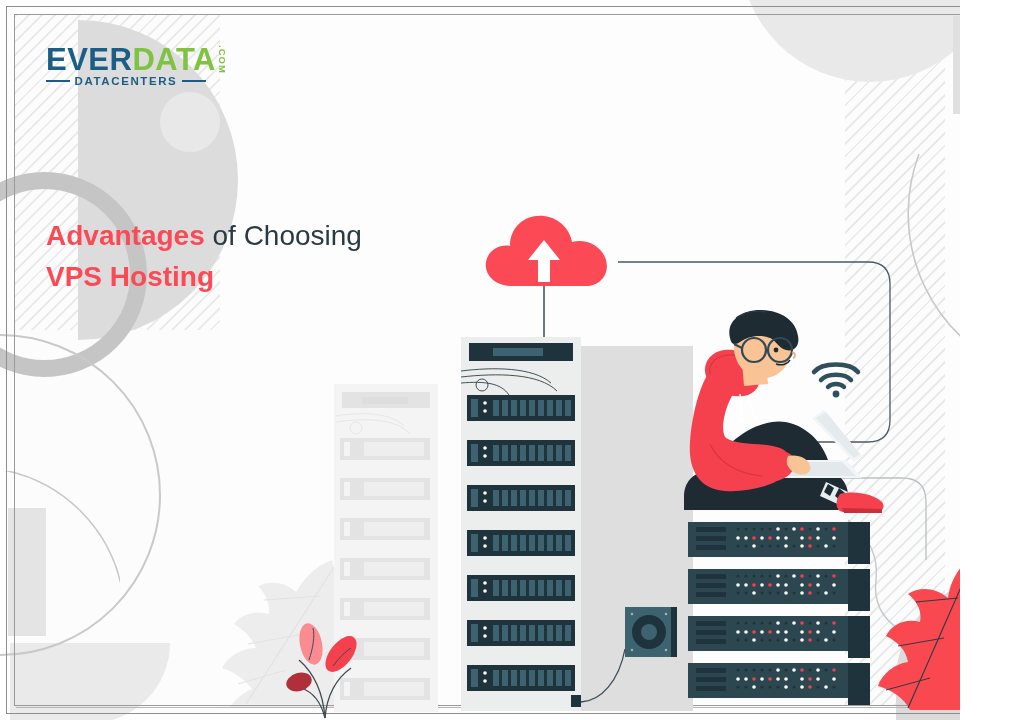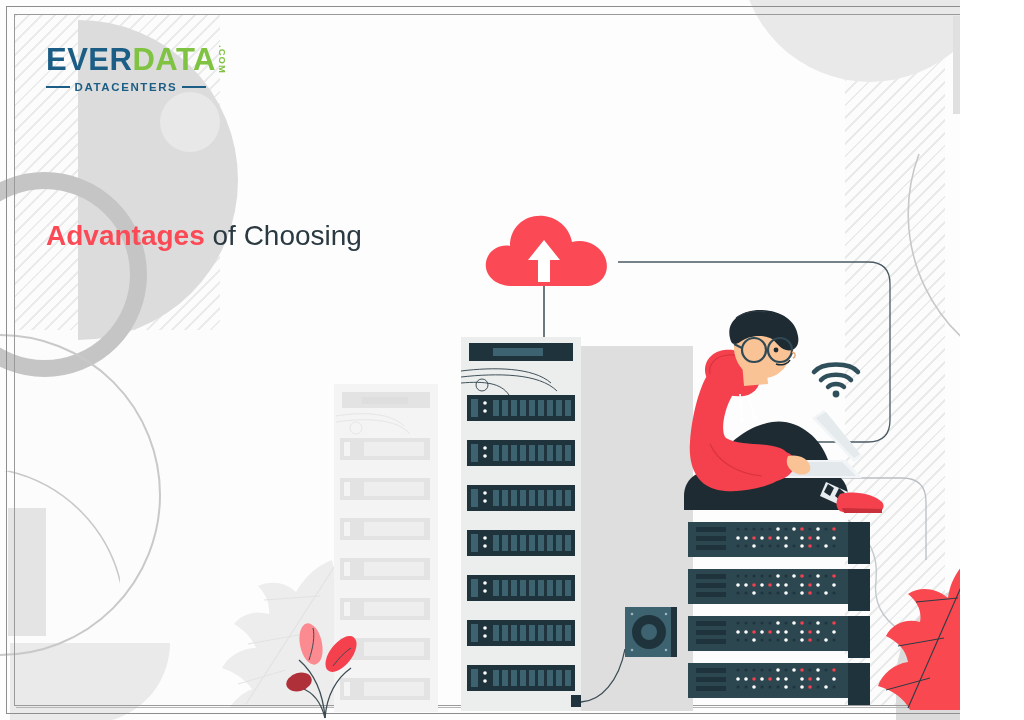--- a/index.html
+++ b/index.html
@@ -125,21 +125,21 @@
   .logo-dotcom {
     color: #80c342;
     writing-mode: vertical-rl;
     font-size: 9.5px; font-weight: 700;
     letter-spacing: 1px;
     margin-left: 2px; margin-top: 1px;
     line-height: 1;
   }
   .logo-sub {
     display: flex; align-items: center;
-    margin-top: 6px; width: 160px;
+    width: 160px;
   }
   .logo-sub .rule { flex: 1; height: 1.4px; background: #1b5d85; }
   .logo-sub .txt {
     color: #1b5d85; font-size: 11.5px; font-weight: 700;
     letter-spacing: 1.6px; padding: 0 5px;
   }
 
   
   .headline {
     position: absolute; left: 46px; top: 216px;
@@ -238,20 +238,23 @@
     <div class="logo-sub">
       <span class="rule"></span>
       <span class="txt">DATACENTERS</span>
       <span class="rule"></span>
     </div>
   </div>
 
   <div class="headline">
     <div class="line">
       <span class="accent">Advantages</span><span class="plain"> of Choosing</span>
+    </div>
+    <div class="line">
+      <span class="accent">VPS Hosting</span>
     </div>
   </div>
 
   <svg class="connector" width="1024" height="720">
 
     <path d="M544 280 L544 338" stroke="#3c4c55" stroke-width="1.5" fill="none"></path>
 
     <path d="M618 262 L868 262 Q890 262 890 284 L890 420 Q890 442 868 442 L790 442" stroke="#4a5a63" stroke-width="1.3" fill="none"></path>
 
     <path d="M782 478 L902 478 Q926 478 926 502 L926 560" stroke="#b9bfc2" stroke-width="1.3" fill="none"></path>

